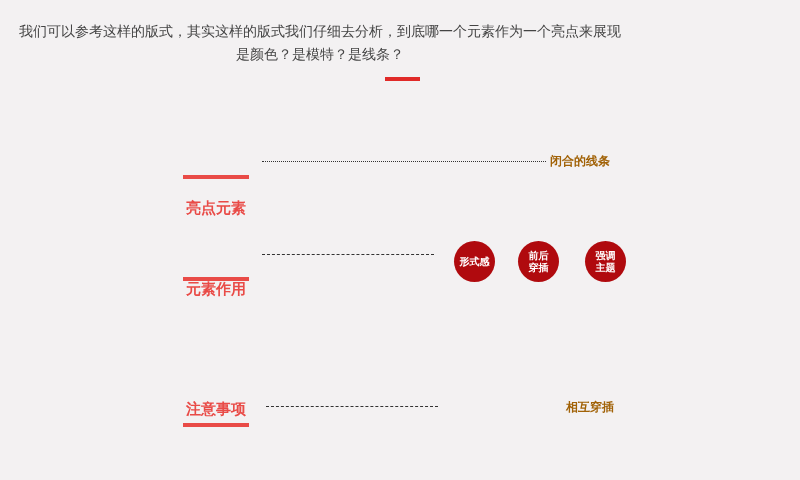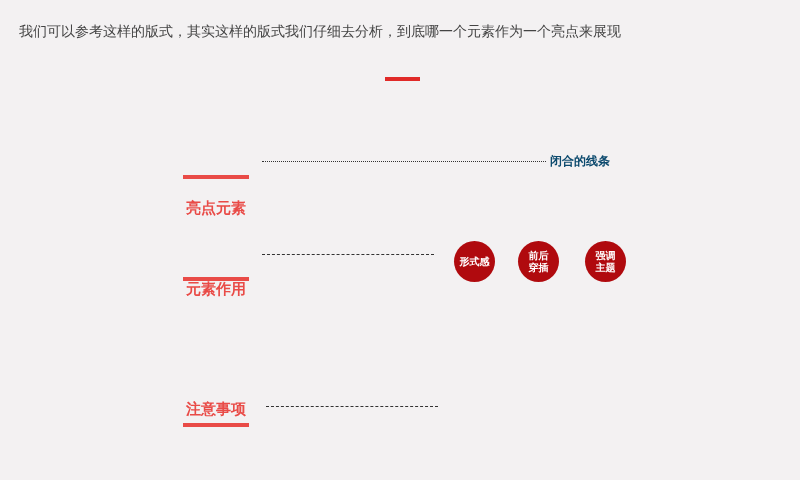--- a/index.html
+++ b/index.html
@@ -48,21 +48,21 @@
     .dash-line {
       position: absolute;
       height: 0;
       border-top: 1px dashed #333333;
     }
     .dash-line.fine {
       border-top: 1px dotted #333333;
     }
     .right-label {
       position: absolute;
-      color: #0c4a6e;
+      color: #a16207;
       font-size: 12px;
       font-weight: bold;
       line-height: 15px;
       text-align: right;
     }
     .circle {
       position: absolute;
       width: 41px; height: 41px;
       border-radius: 50%;
       background: #b00a0e;
@@ -76,20 +76,21 @@
       text-align: center;
       flex-direction: column;
     }
     .circle span { display: block; }
   </style>
 </head>
 <body>
 
 <div class="intro">
   <span class="intro-line">我们可以参考这样的版式，其实这样的版式我们仔细去分析，到底哪一个元素作为一个亮点来展现</span>
+  <span class="intro-line">是颜色？是模特？是线条？</span>
 </div>
 <div class="intro-bar"></div>
 
 <div class="section-title" style="top:151px;margin-top:48px;">亮点元素</div>
 <div class="section-underline" style="top:175px;"></div>
 <div class="dash-line fine" style="left:262px; top:161px; width:284px;"></div>
 <div class="right-label" style="left:550px; top:154px; width:72px; text-align:left;">闭合的线条</div>
 
 <div class="section-title" style="top:255px;margin-top:25px;">元素作用</div>
 <div class="section-underline" style="top:277px;"></div>
@@ -103,13 +104,14 @@
 </div>
 <div class="circle" style="left:585px; top:241px;">
   <span>强调</span>
   <span>主题</span>
 </div>
 
 <div class="section-title" style="top:400px;">注意事项</div>
 <div class="section-underline" style="top:423px;"></div>
 <div class="dash-line" style="left:266px; top:406px; width:172px;"></div>
 <div class="right-label" style="left:500px; top:400px; width:114px;">
+  <div>相互穿插</div>
 </div>
 
 </body></html>

